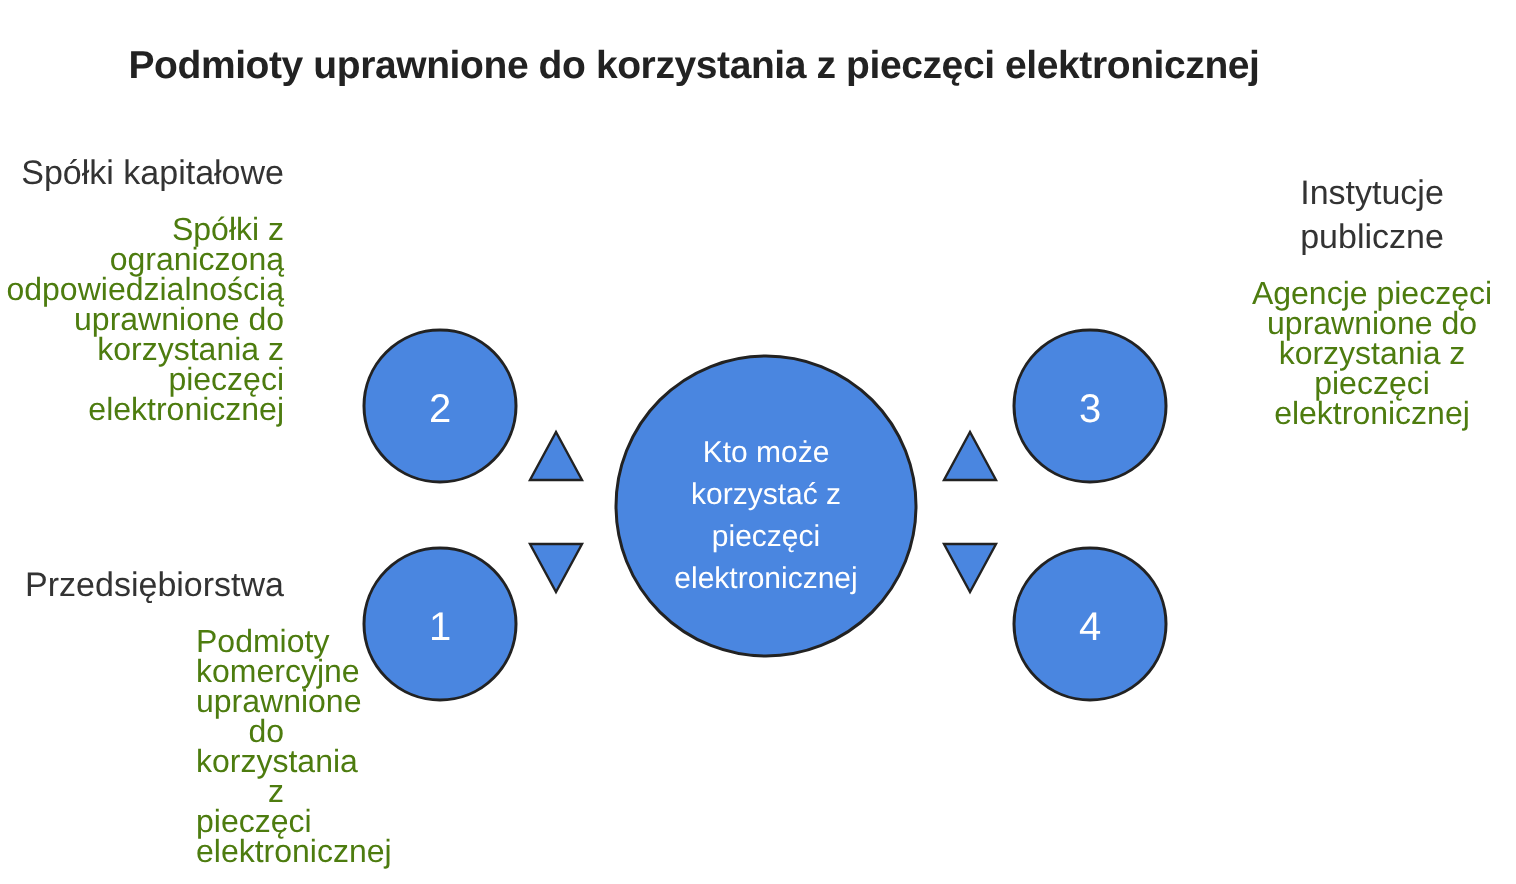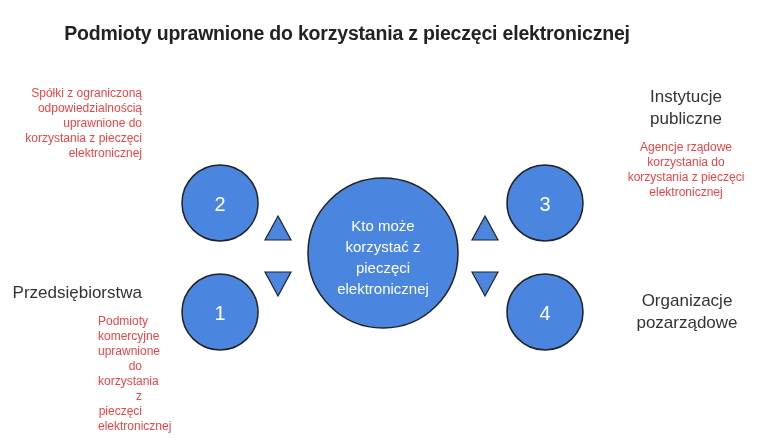--- a/index.html
+++ b/index.html
@@ -1,21 +1,21 @@
 <!DOCTYPE html>
 <html><head>
 <meta charset="utf-8">
 <style>
   html, body { margin:0; padding:0; background:#ffffff; }
   body { width:758px; height:442px; position:relative; overflow:hidden; font-family:"Liberation Sans", sans-serif; color:#333333; }
   .title { position:absolute; left:0; top:22px; width:694px; text-align:center; font-size:19.5px; font-weight:bold; color:#222222; letter-spacing:-0.2px; }
   svg.diagram { position:absolute; left:0; top:0; }
   .block { position:absolute; }
   .block h3 { margin:0; font-weight:normal; font-size:17px; line-height:22px; color:#333333; }
-  .block p { margin:10px 0 0 0; font-size:12px; line-height:15px; color:#ef4444; }
+  .block p { margin:10px 0 0 0; font-size:16px; line-height:15px; color:#4d7c0f; }
   .right-align { text-align:right; }
   .left-align { text-align:center; }
 </style>
 </head>
 <body>
 
 <div class="title">Podmioty uprawnione do korzystania z pieczęci elektronicznej</div>
 
 <svg class="diagram" width="758" height="442">
 
@@ -37,28 +37,28 @@
   <circle cx="545" cy="312" r="38" fill="#4A86E0" stroke="#222" stroke-width="1.5"></circle>
   <text x="545" y="320" text-anchor="middle" fill="#fff" font-size="20" font-family="Liberation Sans, sans-serif">4</text>
 
   <polygon points="278,216 265,240 291,240" fill="#4A86E0" stroke="#222" stroke-width="1.2"></polygon>
   <polygon points="265,272 291,272 278,296" fill="#4A86E0" stroke="#222" stroke-width="1.2"></polygon>
   <polygon points="485,216 472,240 498,240" fill="#4A86E0" stroke="#222" stroke-width="1.2"></polygon>
   <polygon points="472,272 498,272 485,296" fill="#4A86E0" stroke="#222" stroke-width="1.2"></polygon>
 </svg>
 
 <div class="block right-align" style="left:0px; top:76px; width:142px;">
+  <h3>Spółki kapitałowe</h3>
   <p>Spółki z ograniczoną odpowiedzialnością uprawnione do korzystania z pieczęci elektronicznej</p>
 </div>
 
 <div class="block right-align" style="left:0px; top:282px; width:142px;">
   <h3 style="white-space:nowrap;">Przedsiębiorstwa</h3>
   <p style="padding-left:50px;margin-left:48px;">Podmioty komercyjne uprawnione do korzystania z pieczęci elektronicznej</p>
 </div>
 
 <div class="block left-align" style="left:621px; top:86px; width:130px;">
   <h3>Instytucje publiczne</h3>
-  <p>Agencje rządowe korzystania do korzystania z pieczęci elektronicznej</p>
+  <p>Agencje pieczęci uprawnione do korzystania z pieczęci elektronicznej</p>
 </div>
 
 <div class="block left-align" style="left:621px; top:290px; width:132px;">
-  <h3>Organizacje pozarządowe</h3>
 </div>
 
 </body></html>

